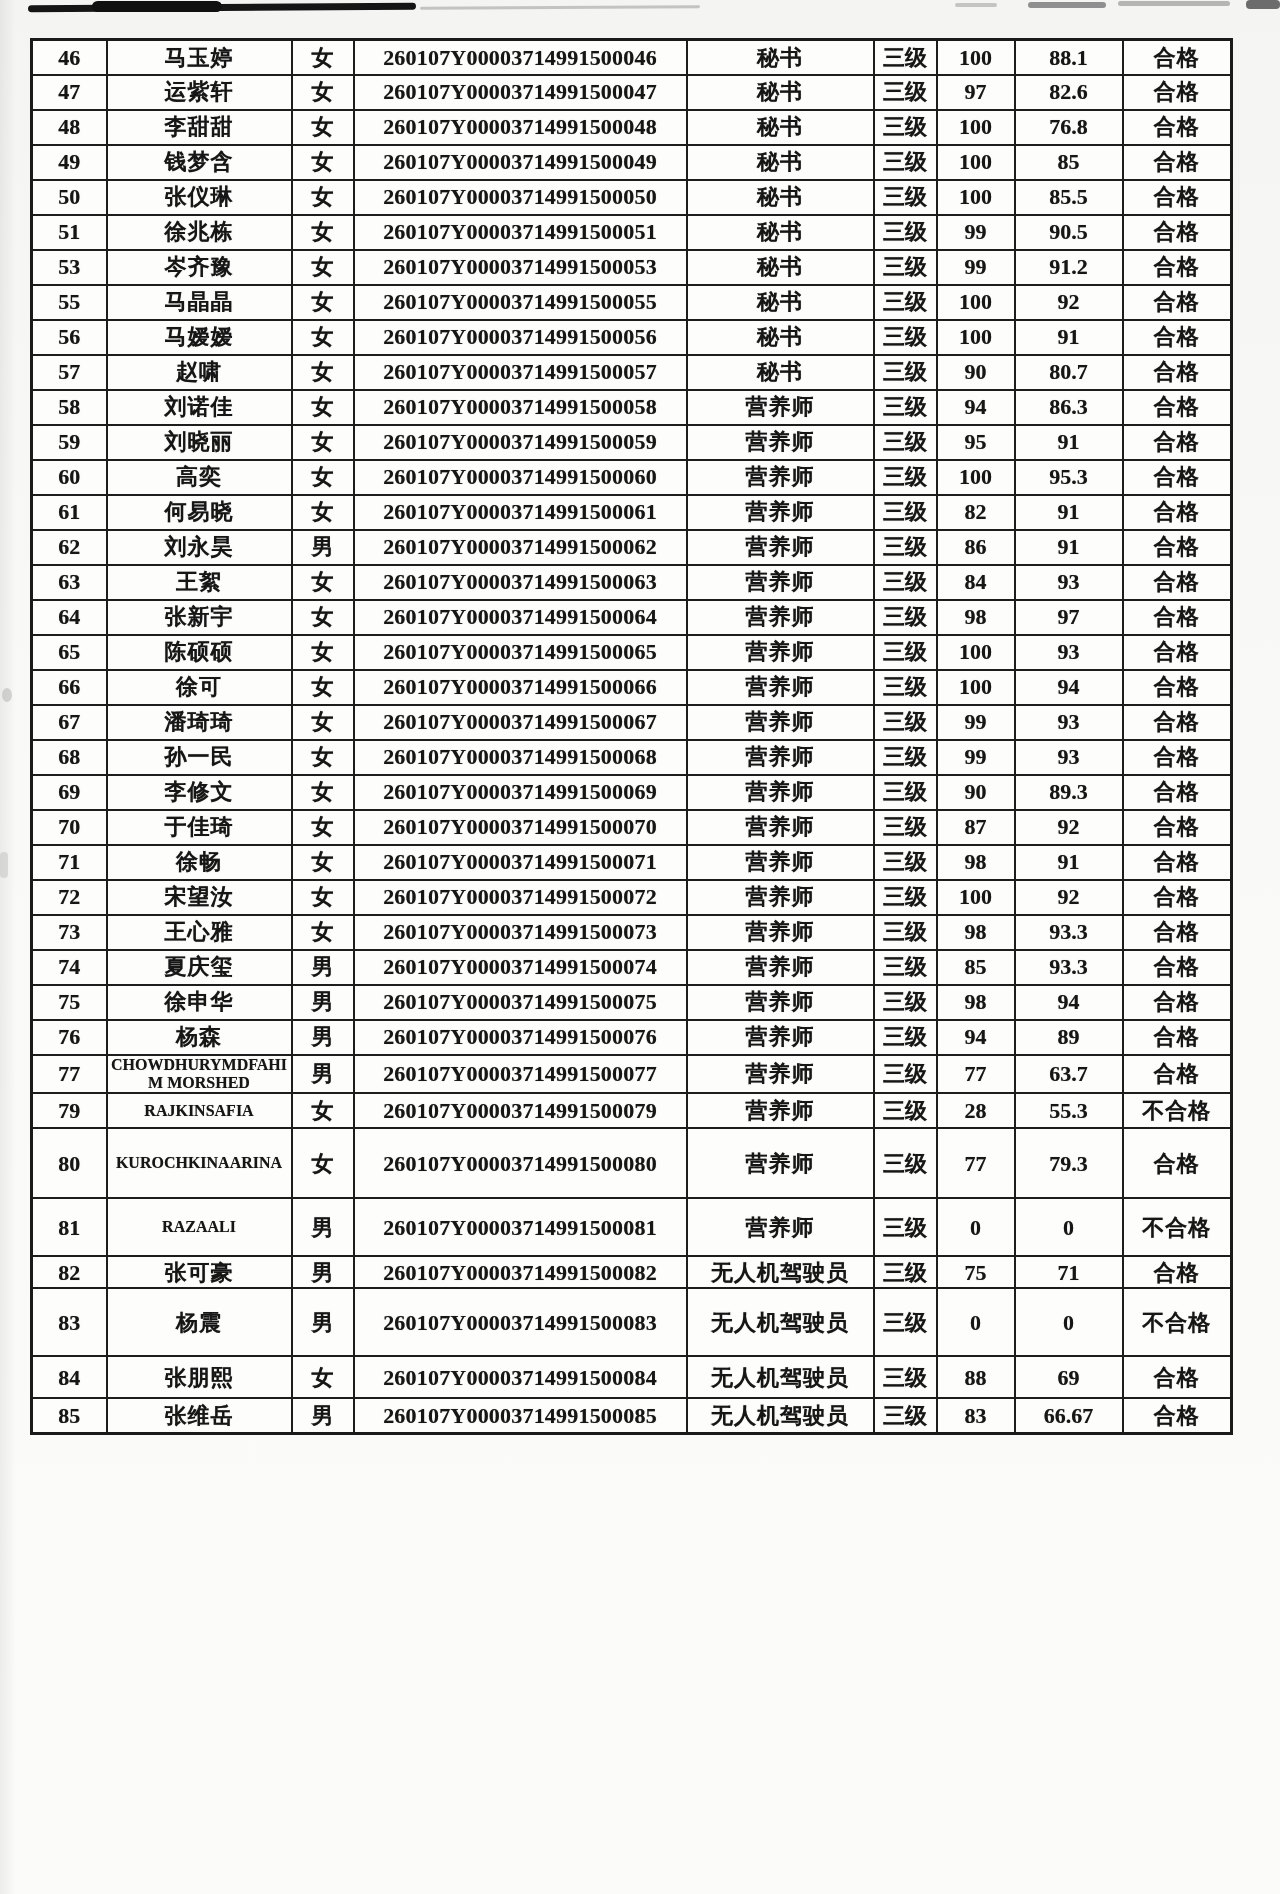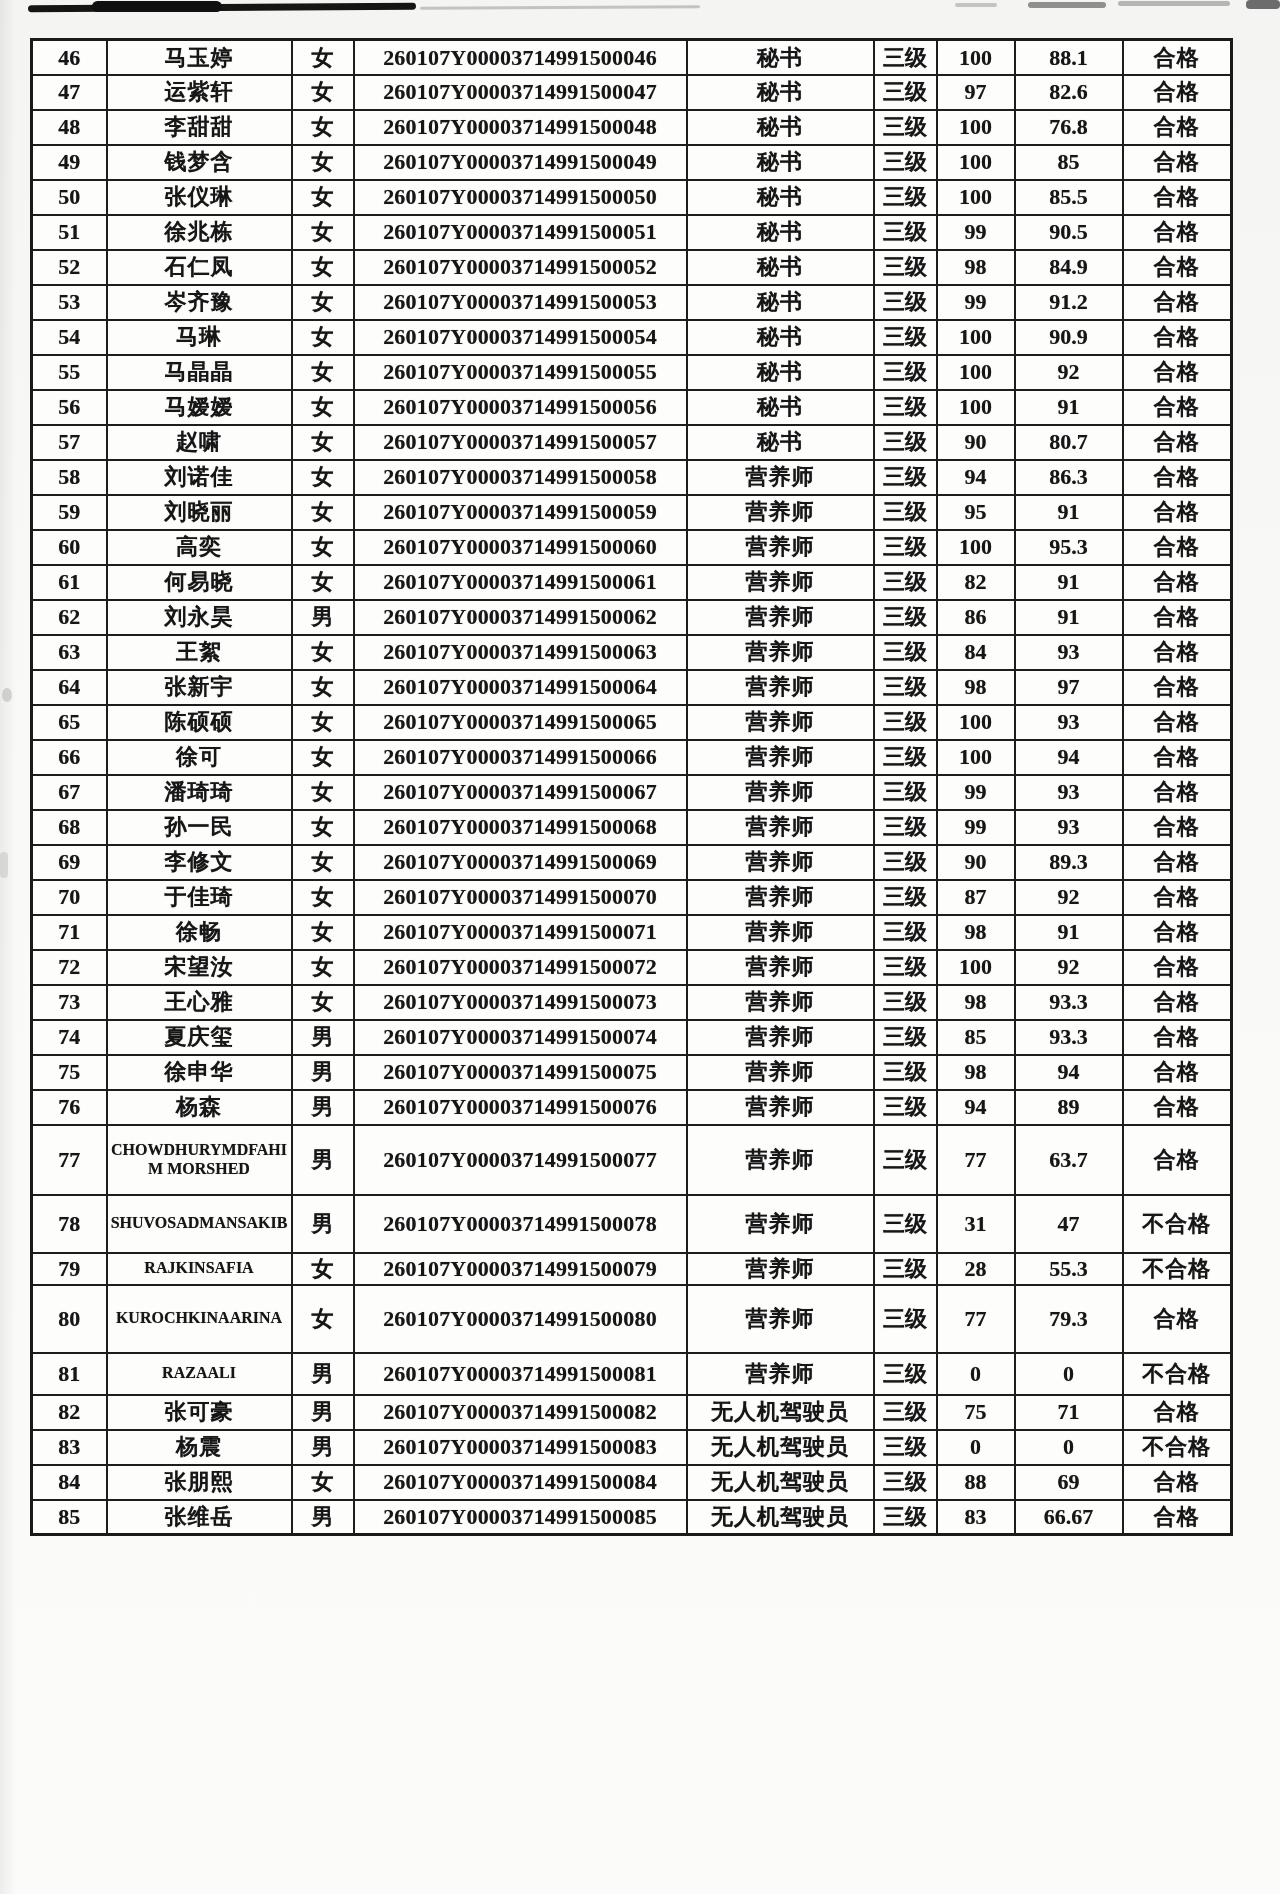--- a/index.html
+++ b/index.html
@@ -155,53 +155,31 @@
     <td class="col-name">徐兆栋</td>
     <td class="col-gender">女</td>
     <td class="col-id">260107Y00003714991500051</td>
     <td class="col-occ">秘书</td>
     <td class="col-level">三级</td>
     <td class="col-score1">99</td>
     <td class="col-score2">90.5</td>
     <td class="col-result">合格</td>
   </tr>
         <tr class="row">
-    <td class="col-no">52</td>
-    <td class="col-name">石仁凤</td>
-    <td class="col-gender">女</td>
-    <td class="col-id">260107Y00003714991500052</td>
-    <td class="col-occ">秘书</td>
-    <td class="col-level">三级</td>
-    <td class="col-score1">98</td>
-    <td class="col-score2">84.9</td>
-    <td class="col-result">合格</td>
-  </tr>
-        <tr class="row">
     <td class="col-no">53</td>
     <td class="col-name">岑齐豫</td>
     <td class="col-gender">女</td>
     <td class="col-id">260107Y00003714991500053</td>
     <td class="col-occ">秘书</td>
     <td class="col-level">三级</td>
     <td class="col-score1">99</td>
     <td class="col-score2">91.2</td>
     <td class="col-result">合格</td>
   </tr>
         <tr class="row">
-    <td class="col-no">54</td>
-    <td class="col-name">马琳</td>
-    <td class="col-gender">女</td>
-    <td class="col-id">260107Y00003714991500054</td>
-    <td class="col-occ">秘书</td>
-    <td class="col-level">三级</td>
-    <td class="col-score1">100</td>
-    <td class="col-score2">90.9</td>
-    <td class="col-result">合格</td>
-  </tr>
-        <tr class="row">
     <td class="col-no">55</td>
     <td class="col-name">马晶晶</td>
     <td class="col-gender">女</td>
     <td class="col-id">260107Y00003714991500055</td>
     <td class="col-occ">秘书</td>
     <td class="col-level">三级</td>
     <td class="col-score1">100</td>
     <td class="col-score2">92</td>
     <td class="col-result">合格</td>
   </tr>
@@ -439,31 +417,20 @@
         <tr class="row">
     <td class="col-no">77</td>
     <td class="col-name latin">CHOWDHURYMDFAHIM MORSHED</td>
     <td class="col-gender">男</td>
     <td class="col-id">260107Y00003714991500077</td>
     <td class="col-occ">营养师</td>
     <td class="col-level">三级</td>
     <td class="col-score1">77</td>
     <td class="col-score2">63.7</td>
     <td class="col-result">合格</td>
-  </tr>
-        <tr class="row">
-    <td class="col-no">78</td>
-    <td class="col-name latin">SHUVOSADMANSAKIB</td>
-    <td class="col-gender">男</td>
-    <td class="col-id">260107Y00003714991500078</td>
-    <td class="col-occ">营养师</td>
-    <td class="col-level">三级</td>
-    <td class="col-score1">31</td>
-    <td class="col-score2">47</td>
-    <td class="col-result">不合格</td>
   </tr>
         <tr class="row">
     <td class="col-no">79</td>
     <td class="col-name latin">RAJKINSAFIA</td>
     <td class="col-gender">女</td>
     <td class="col-id">260107Y00003714991500079</td>
     <td class="col-occ">营养师</td>
     <td class="col-level">三级</td>
     <td class="col-score1">28</td>
     <td class="col-score2">55.3</td>

